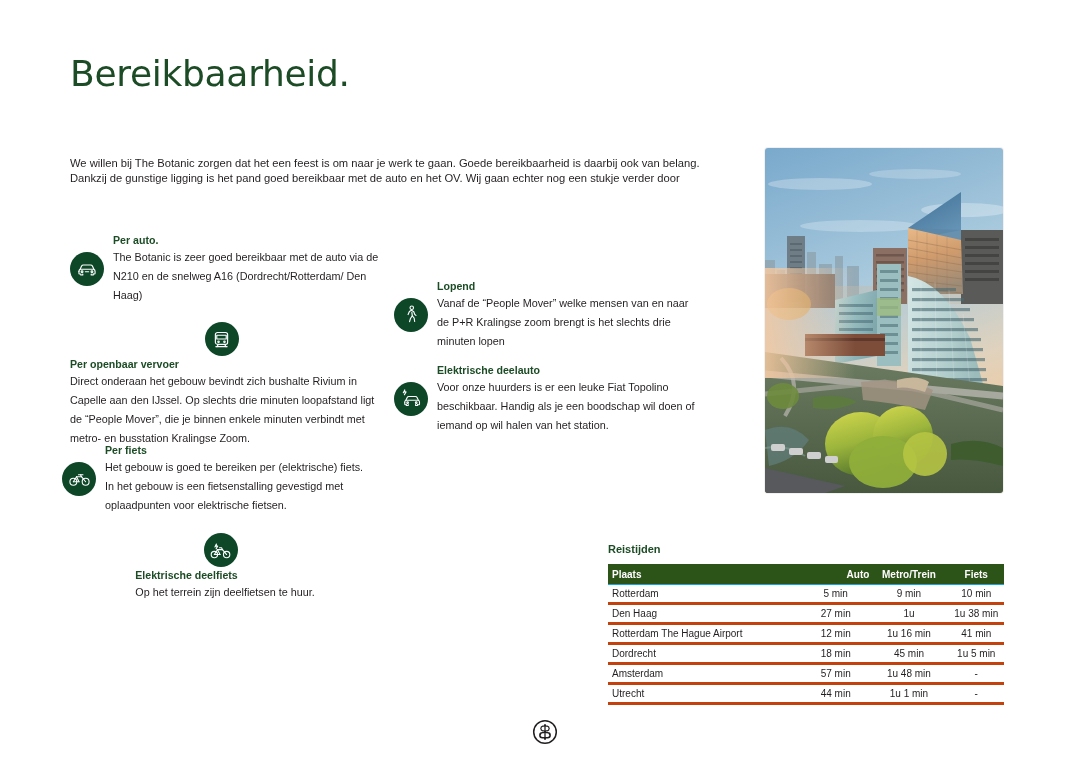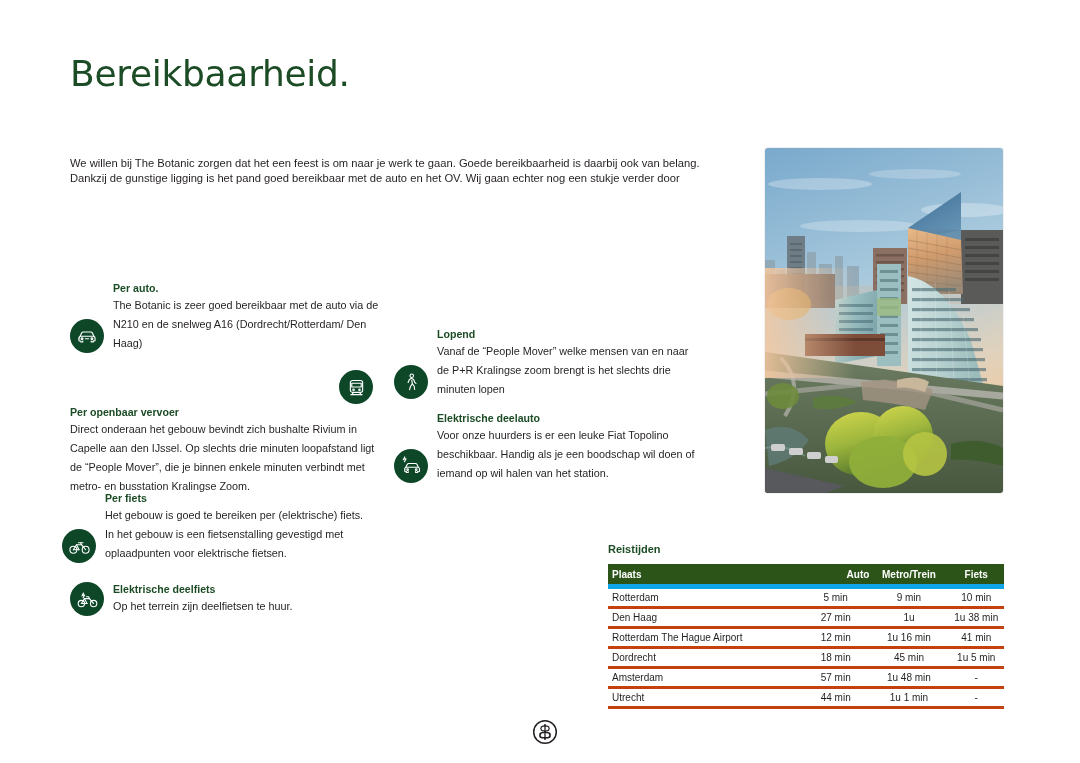--- a/index.html
+++ b/index.html
@@ -22,40 +22,40 @@
   }
 
   
   .intro{
     position:absolute;left:70px;top:156px;width:645px;
     font-size:11.2px;line-height:15.2px;color:#231f20;
   }
   .intro p{margin:0;}
 
   
-  .feature{position:absolute;display:flex;align-items:flex-end;margin-top:48px;}
+  .feature{position:absolute;display:flex;align-items:center;}
   .fe-icon{
     width:34px;height:34px;border-radius:50%;
     background:#0d4728;flex:0 0 34px;
     display:flex;align-items:center;justify-content:center;
     margin-right:9px;
   }
   .fe-icon svg{display:block;}
   .fe-body{padding-top:1px;}
   .fe-title{
     font-size:10.6px;font-weight:bold;color:#1c4c25;
     line-height:14px;margin-bottom:1px;
   }
   .fe-text{font-size:10.8px;line-height:19px;color:#231f20;}
 
   
   #f-auto{left:70px;top:232px;width:310px;}
   #f-ov{left:70px;top:322px;width:312px;flex-direction:column;}
   #f-fiets{left:62px;top:442px;width:310px;}
-  #f-deelfiets{left:70px;top:533px;width:310px;}
+  #f-deelfiets{left:70px;top:533px;width:310px;flex-direction:column;}
   
   #f-lopend{left:394px;top:278px;width:300px;}
   #f-deelauto{left:394px;top:362px;width:305px;}
 
   
   .photo{
     position:absolute;left:765px;top:148px;width:238px;height:345px;
     border-radius:3px;overflow:hidden;
     box-shadow:0 0 0 1px rgba(0,0,0,0.06);
   }
@@ -64,21 +64,21 @@
   
   .tbl-label{
     position:absolute;left:608px;top:543px;
     font-size:11px;font-weight:bold;color:#1c4c25;
   }
   .tbl-wrap{position:absolute;left:608px;top:564px;width:396px;}
   table{border-collapse:collapse;width:100%;font-size:10px;}
   thead th{
     background:#2d5418;color:#ffffff;font-weight:bold;
     padding:3px 0 3px 0;height:14px;
-    border-bottom:5px solid #0ea5e9;
+    border-bottom:1px solid #0ea5e9;
   }
   thead th.c-plaats{text-align:left;padding-left:4px;width:49%;}
   thead th.c-auto{text-align:right;width:17%;}
   thead th.c-mt{text-align:center;width:20%;}
   thead th.c-fiets{text-align:center;width:14%;}
   tbody td{
     padding:2px 0 2px 0;height:13px;
     border-bottom:3px solid #c2410c;
     color:#231f20;
   }

